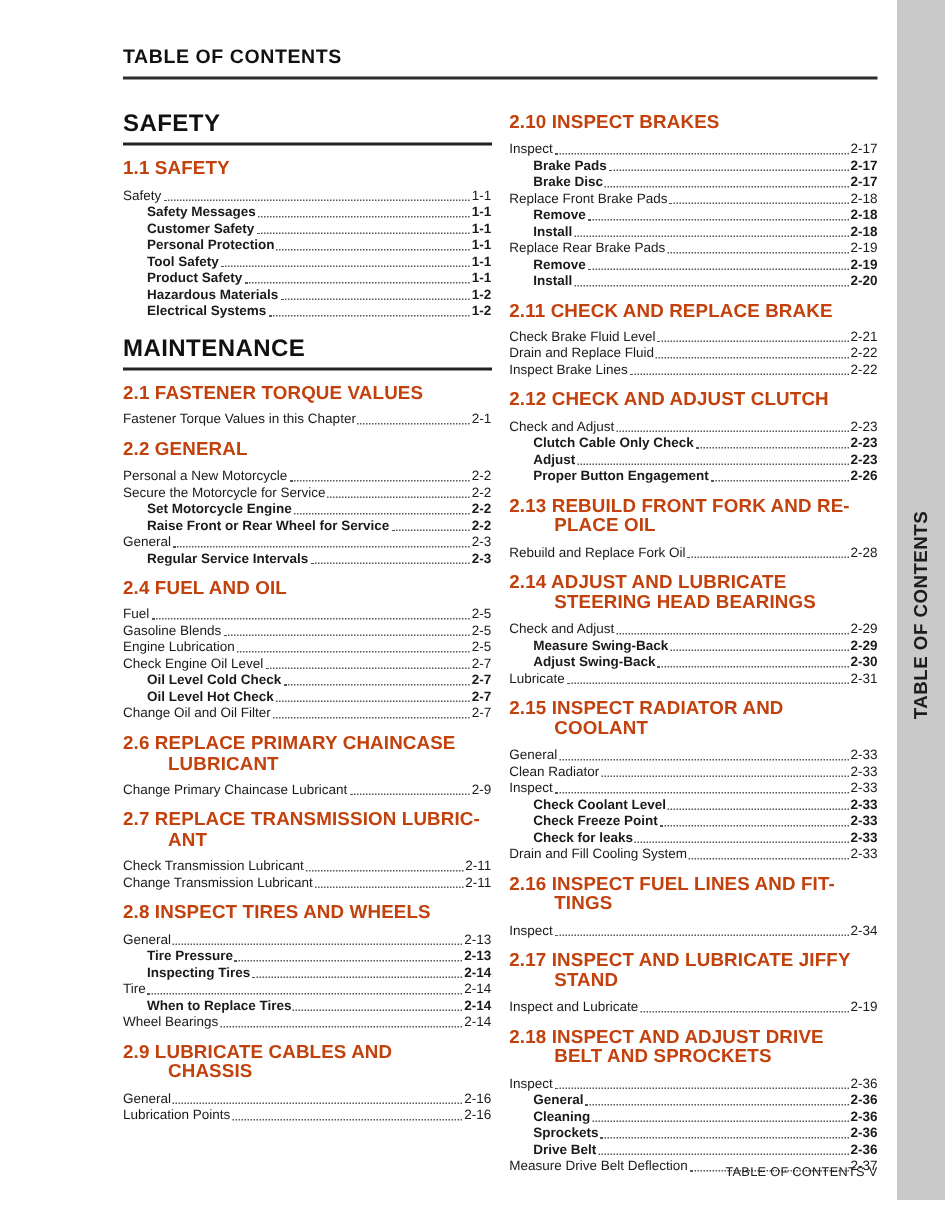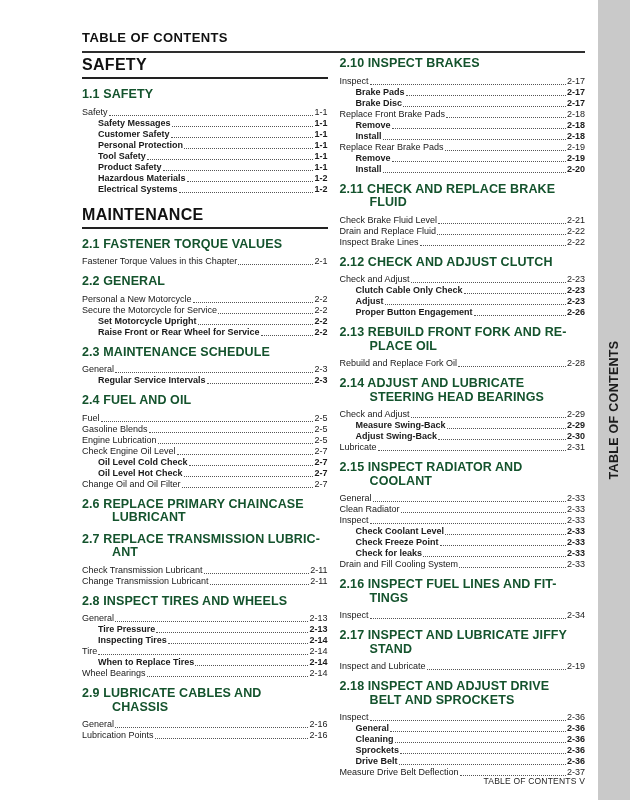--- a/index.html
+++ b/index.html
@@ -4,29 +4,29 @@
 <style>
   html,body{margin:0;padding:0;}
   body{
     width:630px;height:810px;position:relative;background:#ffffff;
     font-family:"Liberation Sans", sans-serif;color:#1a1a1a;overflow:hidden;
     -webkit-font-smoothing:antialiased;
   }
   .content{position:absolute;left:82px;top:30px;width:503px;}
   .doc-title{font-size:13px;font-weight:bold;letter-spacing:.4px;color:#111;}
   .top-rule{border-bottom:2px solid #2e2e2e;margin-top:6px;}
-  .cols{display:flex;gap:12px;margin-top:0;}
+  .cols{display:flex;gap:12px;margin-top:18px;}
   .col{flex:1;min-width:0;}
   .chapter{
     font-size:16px;font-weight:bold;letter-spacing:.3px;color:#111;
     border-bottom:2.5px solid #222;padding-bottom:3px;margin:11px 0 9px 0;
   }
   .col > .chapter:first-child{margin-top:3px;}
   .section{
-    font-size:12.5px;font-weight:bold;color:#14532d;line-height:13.5px;
+    font-size:12.5px;font-weight:bold;color:#c2410c;line-height:13.5px;
     margin:8px 0 5px 0;letter-spacing:.1px;
   }
   .col > .section:first-child{margin-top:4px;}
   .section .cont{padding-left:30px;}
   .entry{display:flex;align-items:flex-end;font-size:9px;line-height:11px;color:#1a1a1a;}
   .entry .t{white-space:nowrap;}
   .entry .leader{flex:1;border-bottom:1px dotted #555;margin:0 1px 2px 1px;min-width:6px;}
   .entry .p{white-space:nowrap;}
   .entry.lvl1{padding-left:16px;font-weight:bold;}
   .footer{
@@ -109,31 +109,28 @@
           <span class="t">Personal a New Motorcycle</span>
           <span class="leader"></span>
           <span class="p">2-2</span>
         </div>
         <div class="entry lvl0">
           <span class="t">Secure the Motorcycle for Service</span>
           <span class="leader"></span>
           <span class="p">2-2</span>
         </div>
         <div class="entry lvl1">
-          <span class="t">Set Motorcycle Upright</span>
+          <span class="t">Set Motorcycle Engine</span>
           <span class="leader"></span>
           <span class="p">2-2</span>
         </div>
         <div class="entry lvl1">
           <span class="t">Raise Front or Rear Wheel for Service</span>
           <span class="leader"></span>
           <span class="p">2-2</span>
-        </div>
-        <div class="section">
-          <div>2.3 MAINTENANCE SCHEDULE</div>
         </div>
         <div class="entry lvl0">
           <span class="t">General</span>
           <span class="leader"></span>
           <span class="p">2-3</span>
         </div>
         <div class="entry lvl1">
           <span class="t">Regular Service Intervals</span>
           <span class="leader"></span>
           <span class="p">2-3</span>
@@ -173,20 +170,25 @@
         </div>
         <div class="entry lvl0">
           <span class="t">Change Oil and Oil Filter</span>
           <span class="leader"></span>
           <span class="p">2-7</span>
         </div>
         <div class="section">
           <div>2.6 REPLACE PRIMARY CHAINCASE</div>
           <div class="cont">LUBRICANT</div>
         </div>
+        <div class="entry lvl0">
+          <span class="t">Change Primary Chaincase Lubricant</span>
+          <span class="leader"></span>
+          <span class="p">2-9</span>
+        </div>
         <div class="section">
           <div>2.7 REPLACE TRANSMISSION LUBRIC-</div>
           <div class="cont">ANT</div>
         </div>
         <div class="entry lvl0">
           <span class="t">Check Transmission Lubricant</span>
           <span class="leader"></span>
           <span class="p">2-11</span>
         </div>
         <div class="entry lvl0">
@@ -286,21 +288,20 @@
           <span class="leader"></span>
           <span class="p">2-19</span>
         </div>
         <div class="entry lvl1">
           <span class="t">Install</span>
           <span class="leader"></span>
           <span class="p">2-20</span>
         </div>
         <div class="section">
           <div>2.11 CHECK AND REPLACE BRAKE</div>
-          <div class="cont">FLUID</div>
         </div>
         <div class="entry lvl0">
           <span class="t">Check Brake Fluid Level</span>
           <span class="leader"></span>
           <span class="p">2-21</span>
         </div>
         <div class="entry lvl0">
           <span class="t">Drain and Replace Fluid</span>
           <span class="leader"></span>
           <span class="p">2-22</span>

